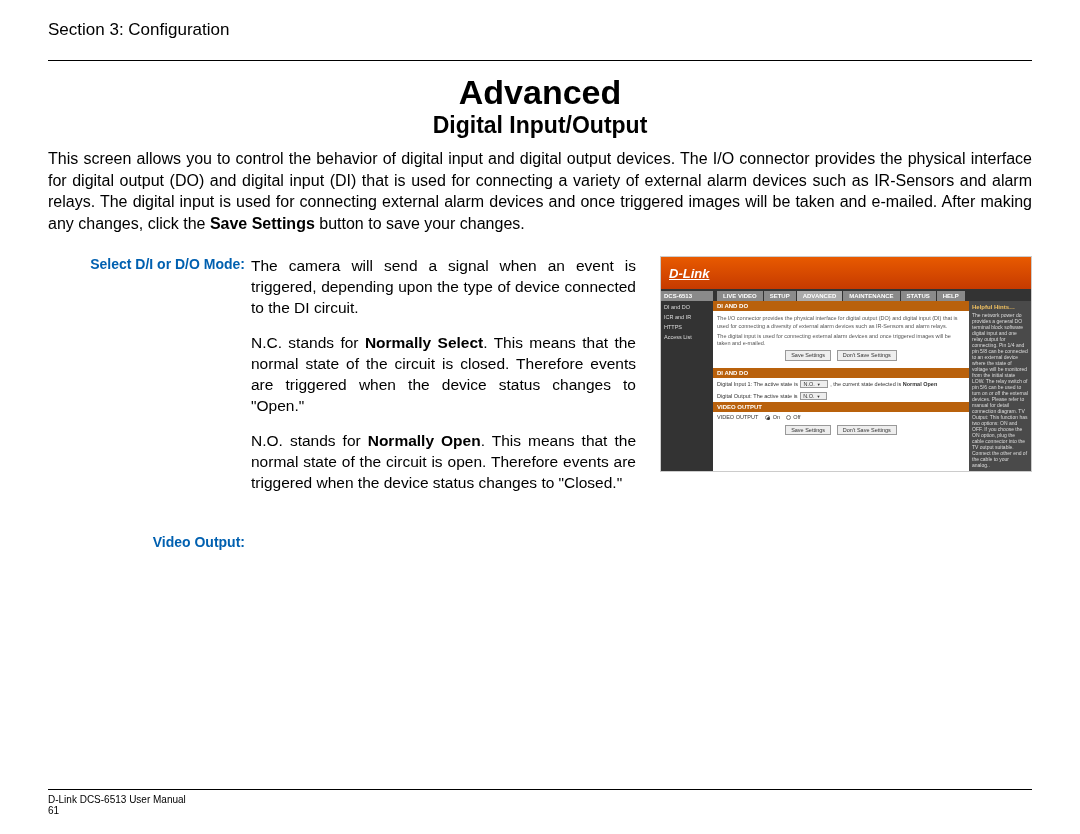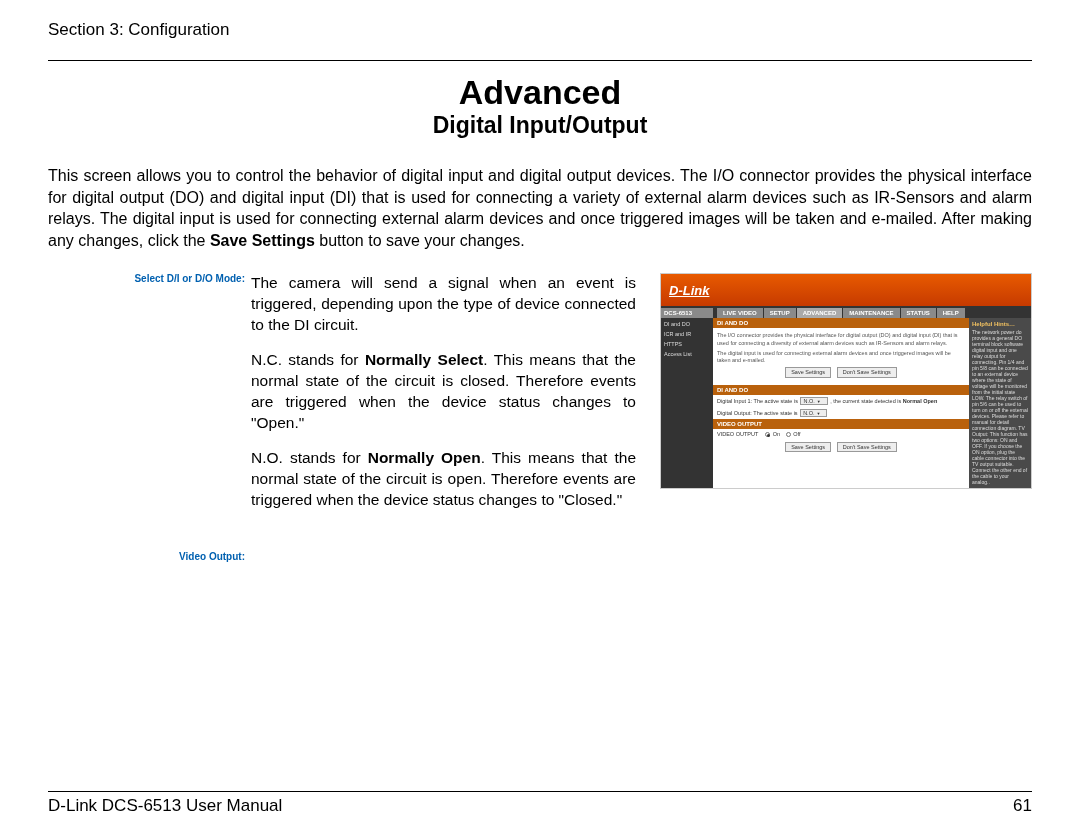--- a/index.html
+++ b/index.html
@@ -22,21 +22,21 @@
     text-align: center;
     font-size: 34px;
     font-weight: bold;
     margin-top: 8px;
   }
   .title-sub {
     text-align: center;
     font-size: 23px;
     font-weight: bold;
     margin-top: 0px;
-    margin-bottom: 26px;
+    margin-bottom: 9px;
   }
   .intro {
     font-size: 16px;
     line-height: 1.35;
     text-align: justify;
     margin-bottom: 22px;
   }
   .intro .bold { font-weight: bold; }
   .content-row {
     display: flex;
@@ -47,21 +47,21 @@
   .def-row {
     display: flex;
     margin-bottom: 16px;
   }
   .def-label {
     width: 203px;
     flex-shrink: 0;
     text-align: right;
     color: #0060b0;
     font-weight: bold;
-    font-size: 10px;
+    font-size: 14px;
     padding-right: 6px;
   }
   .def-text {
     flex: 1;
     font-size: 15.5px;
     line-height: 1.35;
     text-align: justify;
   }
   .def-text .bold { font-weight: bold; }
   .def-spacer { height: 14px; }
@@ -201,21 +201,22 @@
 
   .footer {
     position: absolute;
     left: 48px;
     right: 48px;
     bottom: 18px;
     border-top: 1.5px solid #000;
     padding-top: 4px;
     display: flex;
     justify-content: space-between;
-    font-size: 17px;
+    font-size: 10px;
+    flex-direction: column;
   }
 </style>
 </head>
 <body>
 
 <div class="section-header">Section 3: Configuration</div>
 
 <div class="title-main">Advanced</div>
 <div class="title-sub">Digital Input/Output</div>
 

